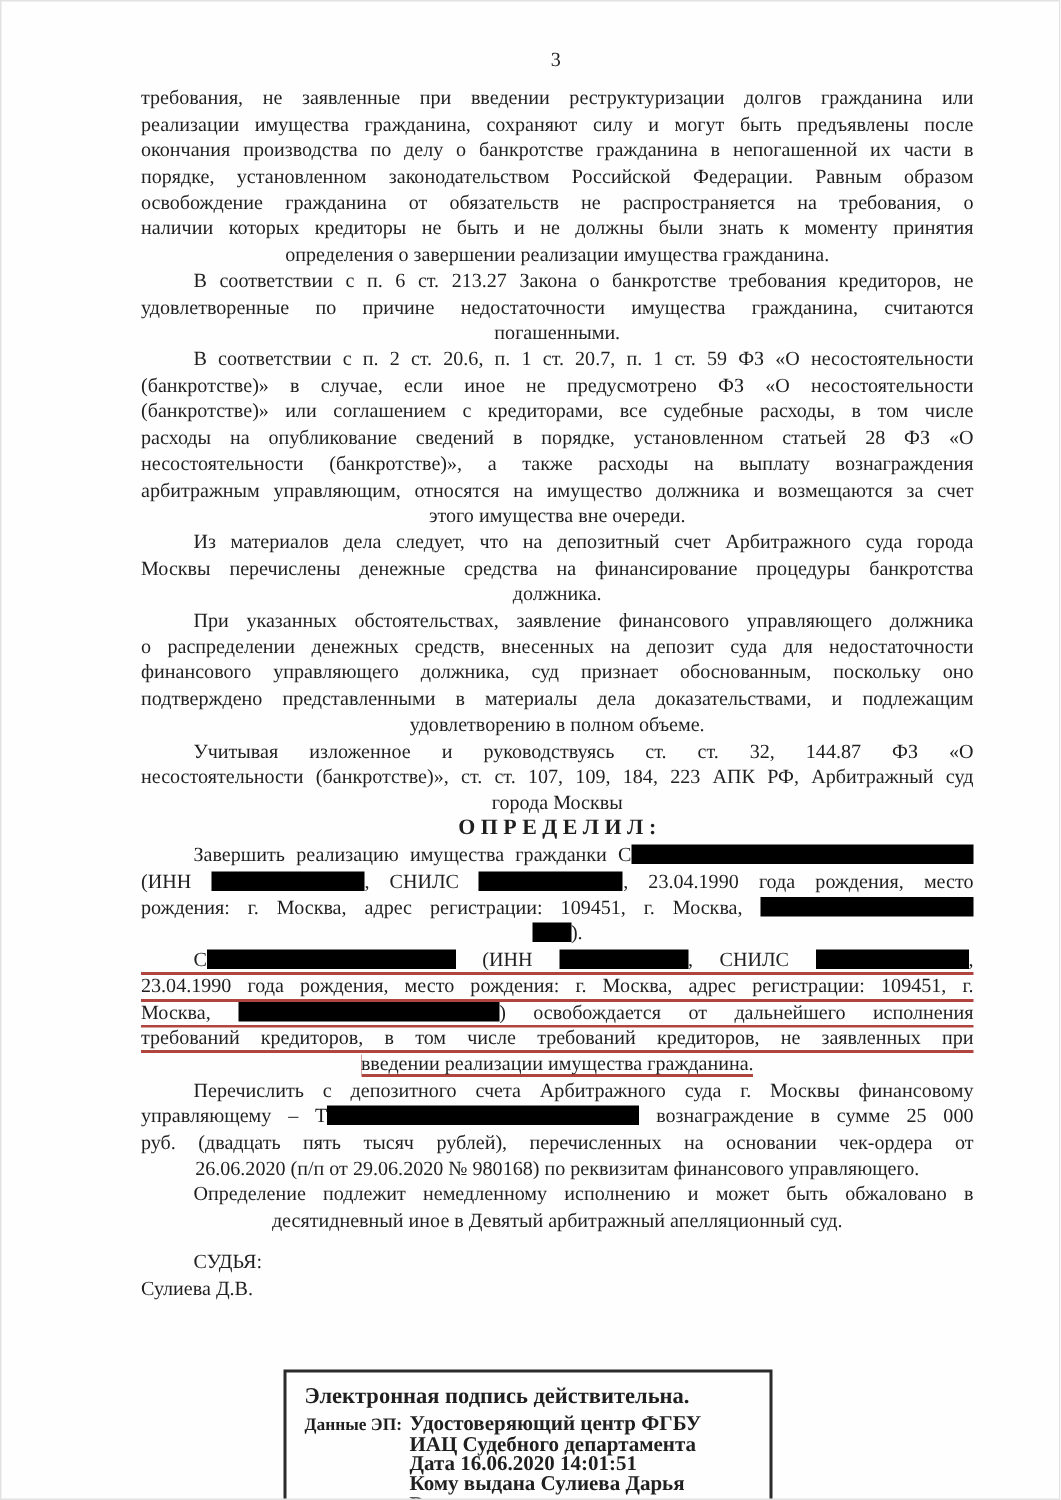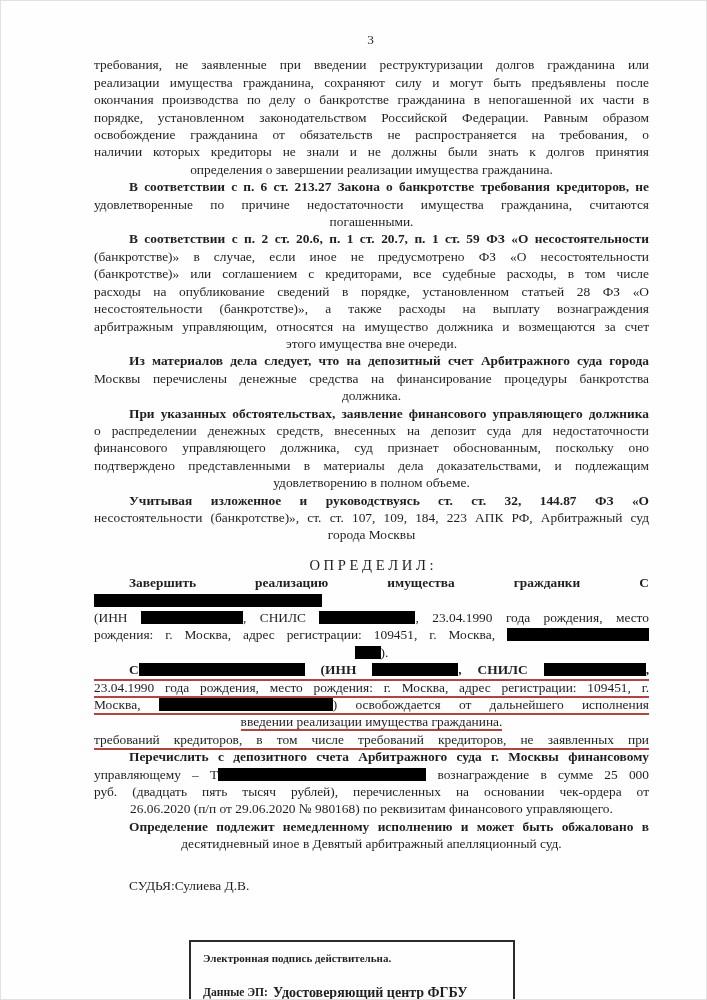--- a/index.html
+++ b/index.html
@@ -19,71 +19,72 @@
   }
   .page-number{text-align:center;margin-bottom:8px;}
   .doc-line{
     width:555px;
     text-align:center;
   }
   .doc-line.j{
     text-align:justify;
     text-align-last:justify;
   }
-  .doc-line.ind{text-indent:35px;font-weight:bold;}
+  .doc-line.ind{text-indent:35px;}
   .doc-line.red-full{box-shadow:0 2px 0 0 var(--red,#b0453f);}
   .red-text{box-shadow:0 2px 0 0 var(--red,#b0453f);}
   .heading{
     text-align:center;
     text-align-last:center !important;
-    margin-top:13px;
     font-size:14.6px;
     text-indent:0 !important;
+    font-weight:bold;
   }
   .bar{
     display:inline-block;
     height:13px;
     background:#000;
     vertical-align:-2px;
   }
   .judge-row{
     display:flex;
-    justify-content:flex-start;
+    justify-content:space-between;
     width:555px;
-    margin-top:24px;
+    margin-top:10px;
+    flex-direction:column;
   }
   .judge-label{padding-left:35px;}
   .signature-box{
     margin-top:46px;
     margin-left:95px;
     width:326px;
     box-sizing:border-box;
     border:2px solid #2b2b2b;
     padding:9px 10px 10px 12px;
     font-weight:bold;
   }
-  .sig-status{font-size:11px;line-height:15px;margin-bottom:20px;}
+  .sig-status{font-size:15px;line-height:15px;margin-bottom:4px;}
   .sig-row{display:flex;}
   .sig-label{font-size:11.6px;line-height:14px;width:66px;flex:0 0 66px;margin-right:4px;}
   .sig-details{width:228px;font-size:14px;line-height:13.4px;}
   .sig-detail{margin:0;}
 </style>
 </head>
 <body>
 
 <div class="page">
   <div class="page-number">3</div>
 
   <div id="doc-body">
       <div class="doc-line j"><span>требования, не заявленные при введении реструктуризации долгов гражданина или</span></div>
       <div class="doc-line j"><span>реализации имущества гражданина, сохраняют силу и могут быть предъявлены после</span></div>
       <div class="doc-line j"><span>окончания производства по делу о банкротстве гражданина в непогашенной их части в</span></div>
       <div class="doc-line j"><span>порядке, установленном законодательством Российской Федерации. Равным образом</span></div>
       <div class="doc-line j"><span>освобождение гражданина от обязательств не распространяется на требования, о</span></div>
-      <div class="doc-line j"><span>наличии которых кредиторы не знали и не должны были знать к долгов принятия</span></div>
+      <div class="doc-line j"><span>наличии которых кредиторы не быть и не должны были знать к моменту принятия</span></div>
       <div class="doc-line"><span>определения о завершении реализации имущества гражданина.</span></div>
       <div class="doc-line j ind"><span>В соответствии с п. 6 ст. 213.27 Закона о банкротстве требования кредиторов, не</span></div>
       <div class="doc-line j"><span>удовлетворенные по причине недостаточности имущества гражданина, считаются</span></div>
       <div class="doc-line"><span>погашенными.</span></div>
       <div class="doc-line j ind"><span>В соответствии с  п. 2 ст. 20.6, п. 1 ст. 20.7, п. 1 ст. 59 ФЗ «О несостоятельности</span></div>
       <div class="doc-line j"><span>(банкротстве)» в случае, если иное не предусмотрено ФЗ «О несостоятельности</span></div>
       <div class="doc-line j"><span>(банкротстве)» или соглашением с кредиторами, все судебные расходы, в том числе</span></div>
       <div class="doc-line j"><span>расходы на опубликование сведений в порядке, установленном статьей 28 ФЗ «О</span></div>
       <div class="doc-line j"><span>несостоятельности (банкротстве)», а также расходы на выплату вознаграждения</span></div>
       <div class="doc-line j"><span>арбитражным управляющим, относятся на имущество должника и возмещаются за счет</span></div>
@@ -100,22 +101,22 @@
       <div class="doc-line j"><span>несостоятельности (банкротстве)», ст. ст. 107, 109, 184, 223 АПК РФ, Арбитражный суд</span></div>
       <div class="doc-line"><span>города Москвы</span></div>
       <div class="doc-line heading"><span>О П Р Е Д Е Л И Л :</span></div>
       <div class="doc-line j ind"><span>Завершить реализацию имущества гражданки С</span><span class="bar" style="width: 228px; background: rgb(0, 0, 0);"></span></div>
       <div class="doc-line j"><span>(ИНН </span><span class="bar" style="width: 102px; background: rgb(0, 0, 0);"></span><span>, СНИЛС </span><span class="bar" style="width: 96px; background: rgb(0, 0, 0);"></span><span>, 23.04.1990 года рождения, место</span></div>
       <div class="doc-line j"><span>рождения: г. Москва, адрес регистрации: 109451, г. Москва, </span><span class="bar" style="width: 142px; background: rgb(0, 0, 0);"></span></div>
       <div class="doc-line"><span class="bar" style="width: 26px; background: rgb(0, 0, 0);"></span><span>).</span></div>
       <div class="doc-line j ind red-full"><span>С</span><span class="bar" style="width: 166px; background: rgb(0, 0, 0);"></span><span> (ИНН </span><span class="bar" style="width: 86px; background: rgb(0, 0, 0);"></span><span>, СНИЛС </span><span class="bar" style="width: 102px; background: rgb(0, 0, 0);"></span><span>,</span></div>
       <div class="doc-line j red-full"><span>23.04.1990 года рождения, место рождения: г. Москва, адрес регистрации: 109451, г.</span></div>
       <div class="doc-line j red-full"><span>Москва, </span><span class="bar" style="width: 174px; background: rgb(0, 0, 0);"></span><span>) освобождается от дальнейшего исполнения</span></div>
+      <div class="doc-line j red-full"><span>требований кредиторов, в том числе требований кредиторов, не заявленных при</span></div>
       <div class="doc-line"><span class="red-text"><span>введении реализации имущества гражданина.</span></span></div>
-      <div class="doc-line j red-full"><span>требований кредиторов, в том числе требований кредиторов, не заявленных при</span></div>
       <div class="doc-line j ind"><span>Перечислить с депозитного счета Арбитражного суда г. Москвы финансовому</span></div>
       <div class="doc-line j"><span>управляющему – Т</span><span class="bar" style="width: 208px; background: rgb(0, 0, 0);"></span><span> вознаграждение в сумме 25 000</span></div>
       <div class="doc-line j"><span>руб. (двадцать пять тысяч рублей), перечисленных на основании чек-ордера от</span></div>
       <div class="doc-line"><span>26.06.2020 (п/п от 29.06.2020 № 980168) по реквизитам финансового управляющего.</span></div>
       <div class="doc-line j ind"><span>Определение подлежит немедленному исполнению и может быть обжаловано в</span></div>
       <div class="doc-line"><span>десятидневный иное в Девятый арбитражный апелляционный суд.</span></div>
     </div>
 
   <div class="judge-row">
     <span class="judge-label">СУДЬЯ:</span>

